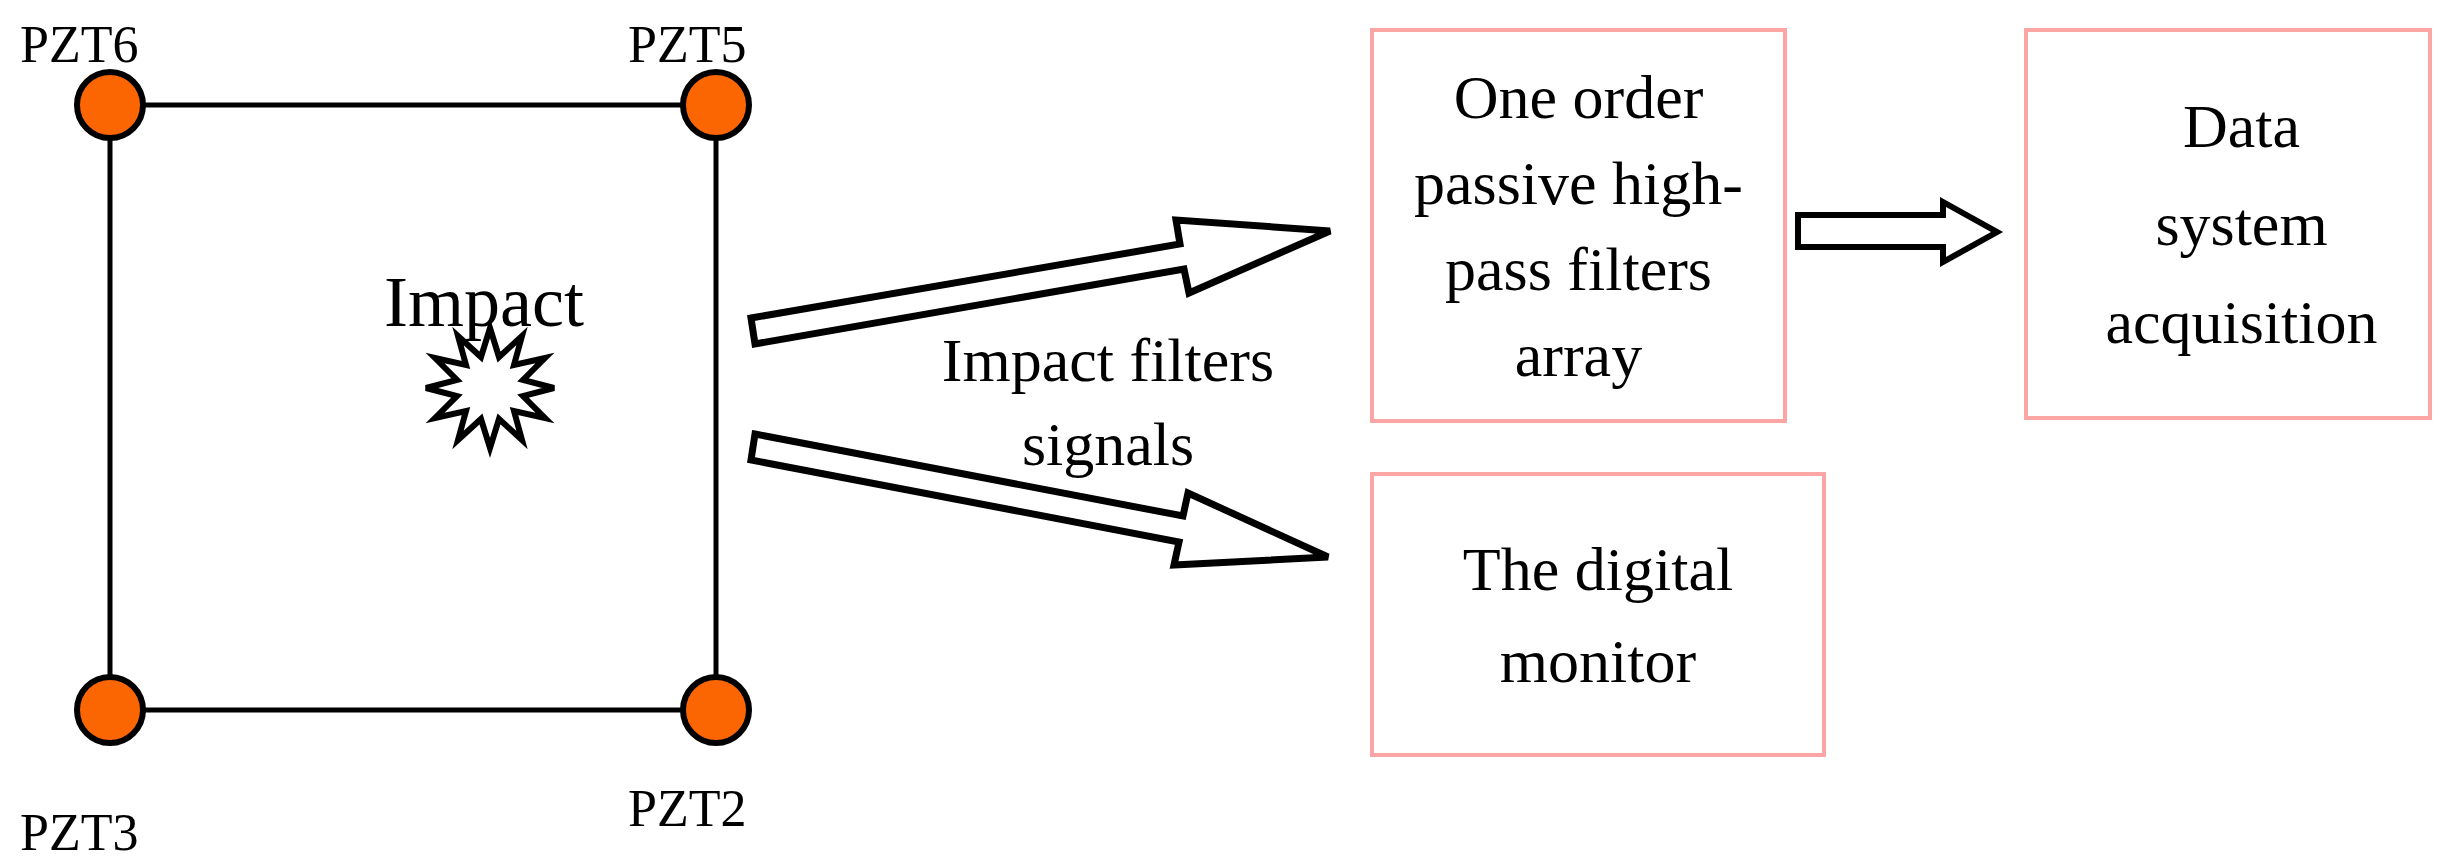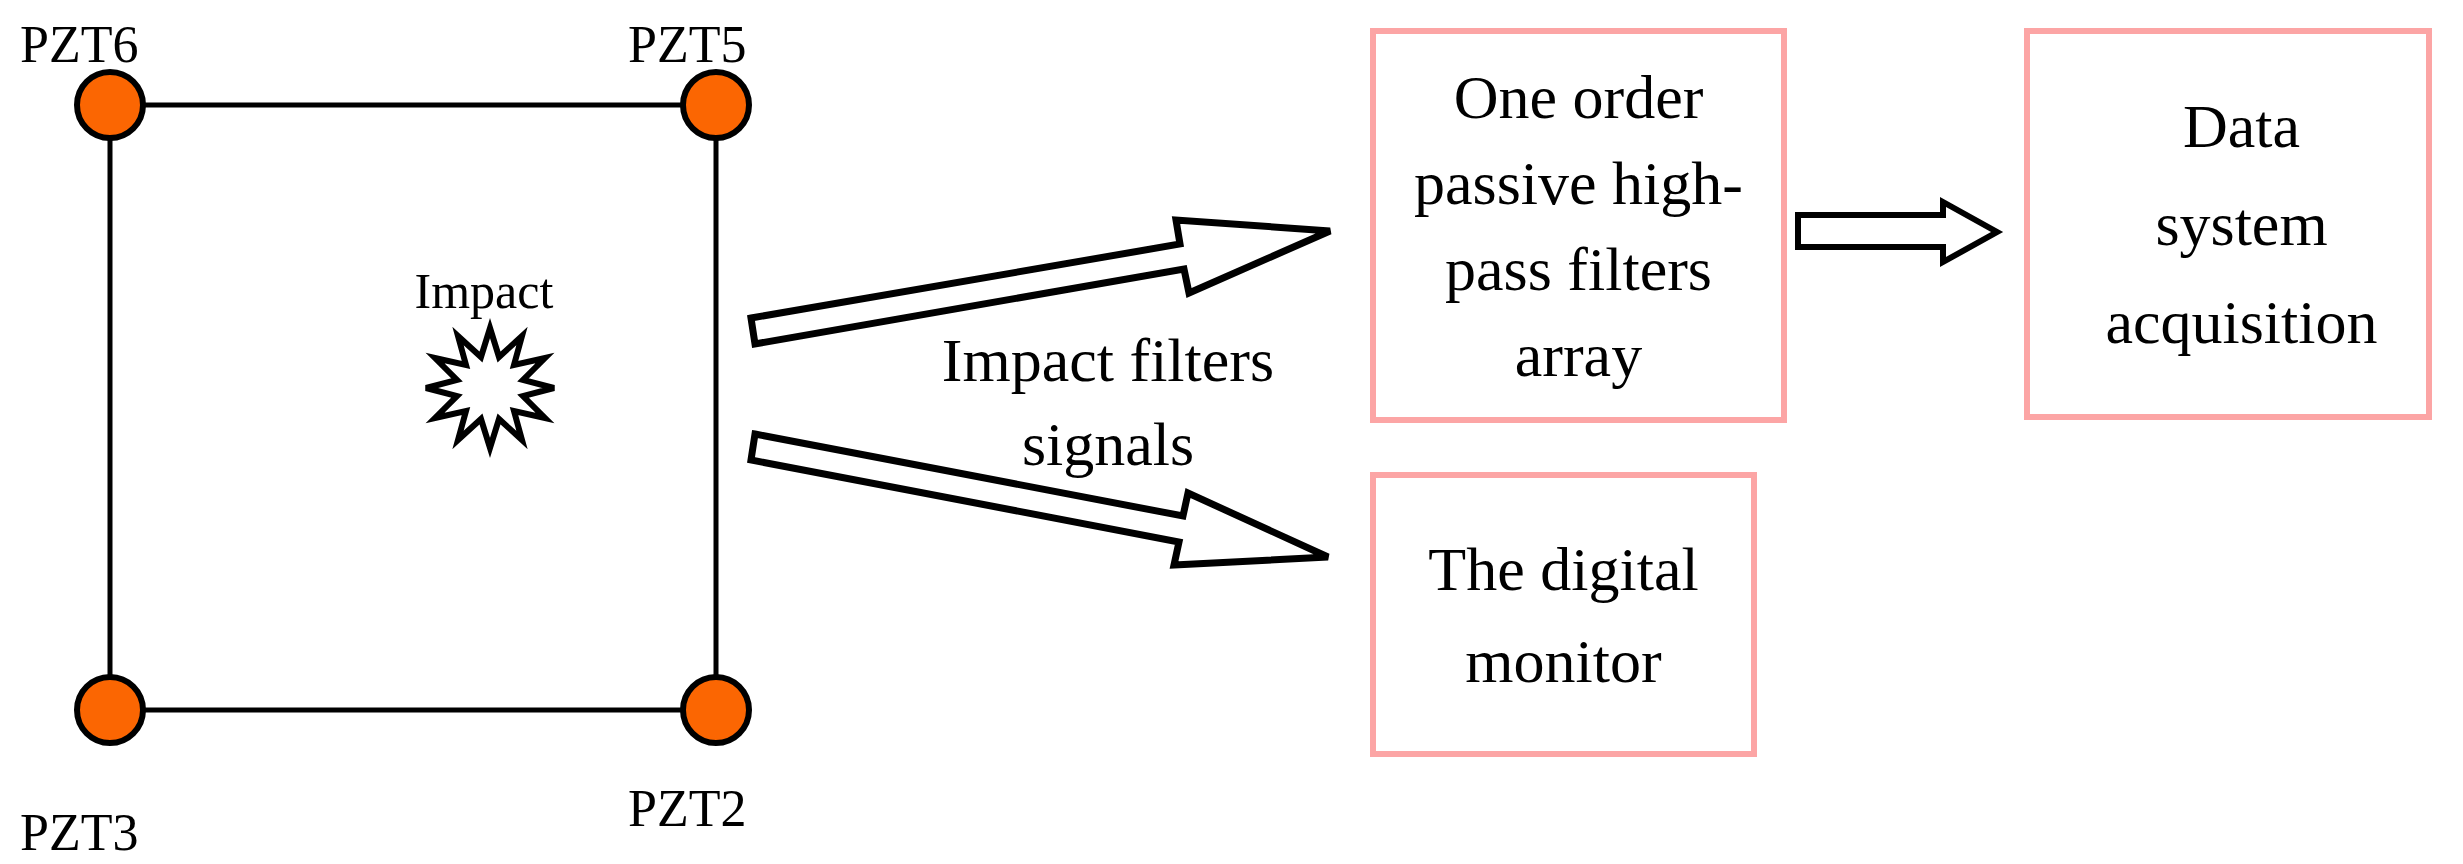--- a/index.html
+++ b/index.html
@@ -15,39 +15,39 @@
   .shape-layer { position: absolute; left: 0; top: 0; }
   .lbl {
     position: absolute;
     font-size: 52px;
     line-height: 1.05;
     white-space: nowrap;
   }
   .impact-lbl {
     position: absolute;
     left: 384px; top: 266px; width: 200px;
-    font-size: 50px; text-align: center; line-height: 1.0;
+    font-size: 72px; text-align: center; line-height: 1.0;
   }
   .caption {
     position: absolute;
     left: 858px; top: 318px; width: 500px;
     font-size: 62px; line-height: 84px; text-align: center;
   }
   .box {
     position: absolute;
     box-sizing: border-box;
-    border: 6px solid #fca5a5;
+    border: 4px solid #fca5a5;
     background: #ffffff;
     display: flex; align-items: center; justify-content: center;
     text-align: center;
     font-size: 62px;
   }
   .box-filters { left: 1370px; top: 28px;  width: 417px; height: 395px; }
   .box-daq     { left: 2024px; top: 28px;  width: 408px; height: 392px; }
-  .box-monitor { left: 1370px; top: 472px; width: 387px; height: 285px; }
+  .box-monitor { left: 1370px; top: 472px; width: 456px; height: 285px; }
   .box-filters .box-text { line-height: 86px; }
   .box-daq .box-text     { line-height: 98px; margin-left: 27px; }
   .box-monitor .box-text { line-height: 92px; }
 </style>
 </head>
 <body>
 
 <div class="canvas">
 
   <svg class="shape-layer" width="2463" height="864" viewBox="0 0 2463 864">

